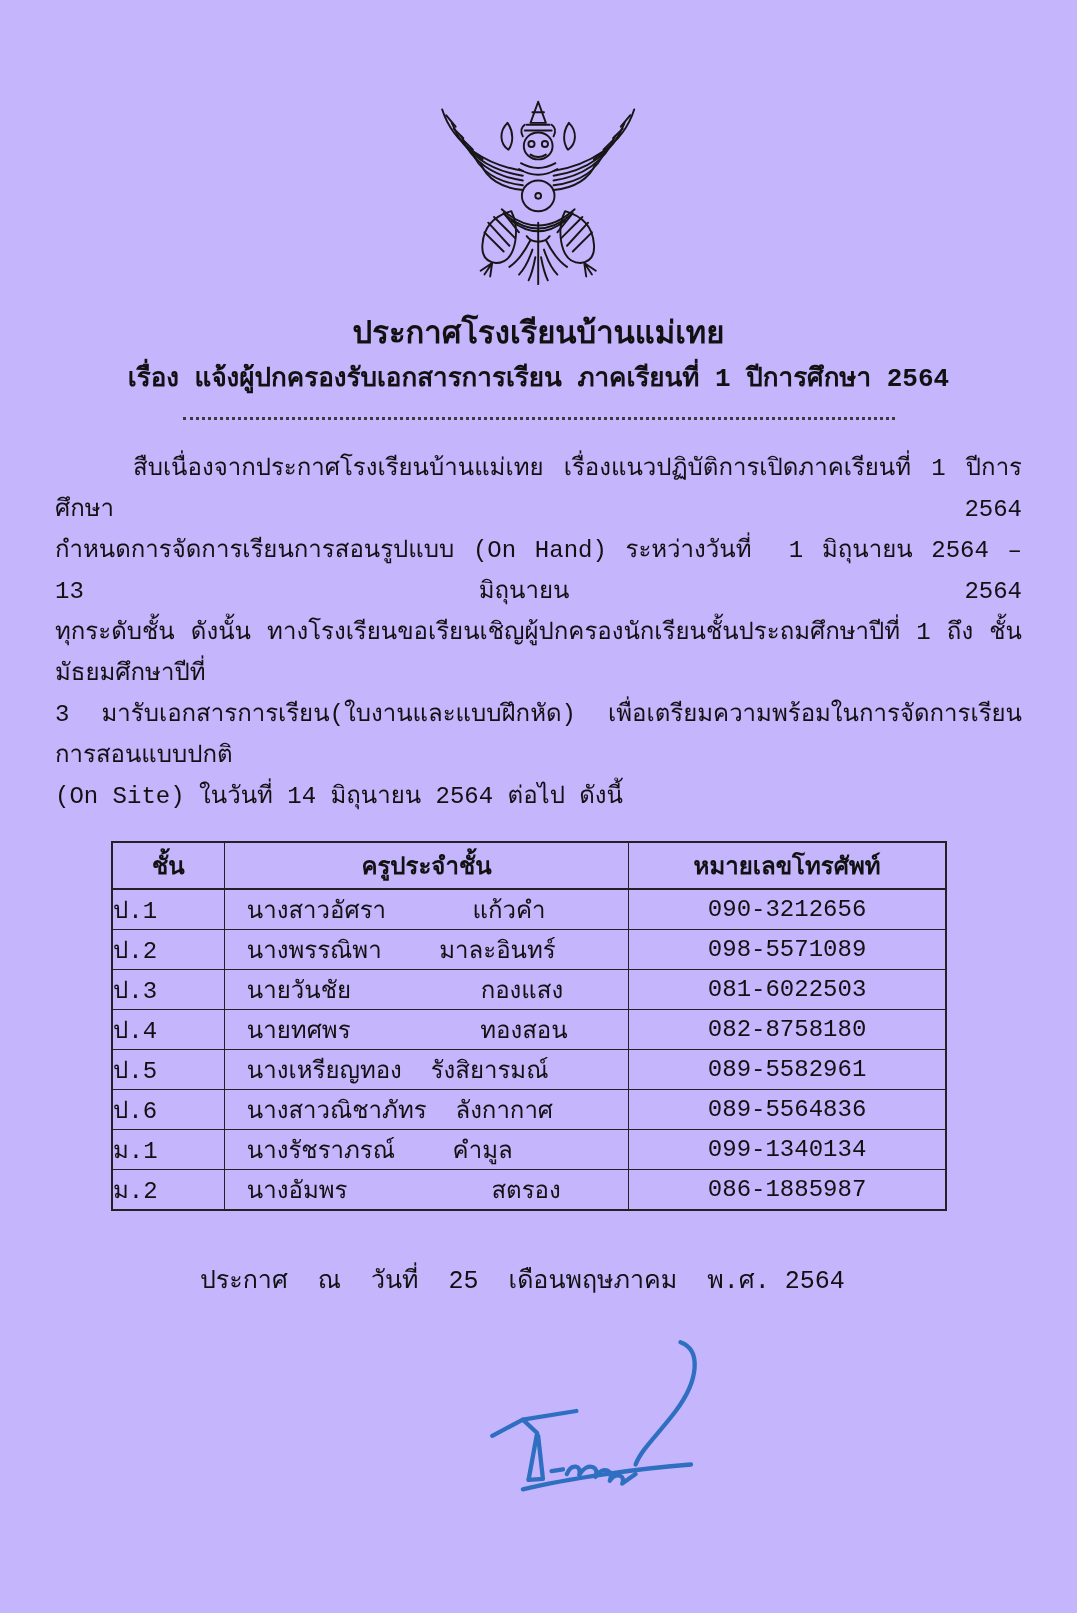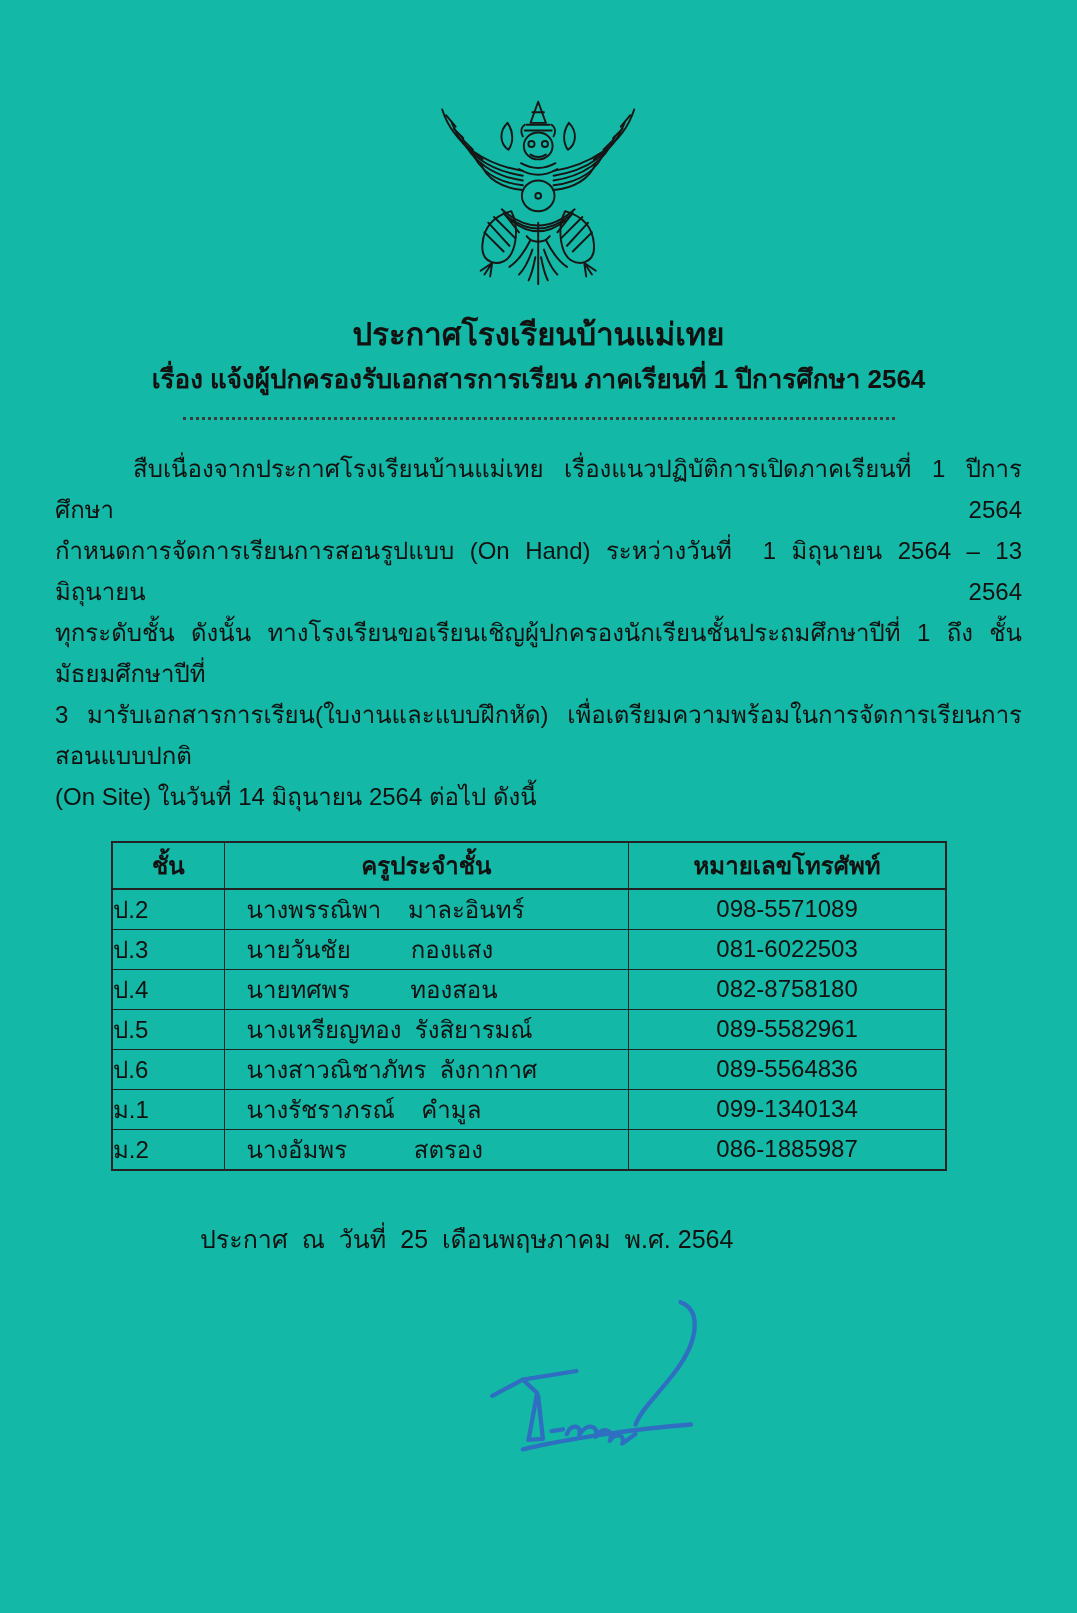--- a/index.html
+++ b/index.html
@@ -1,22 +1,22 @@
 <!DOCTYPE html>
 <html lang="th"><head>
 <meta charset="utf-8">
 <style>
   html,body{margin:0;padding:0;background:#ffffff;}
   .page{
     position:relative;
     width:1077px;height:1613px;
     margin:0 auto;
-    background:#14b8a6;
+    background:#c4b5fd;
     color:#111;
-    font-family:Liberation Sans, sans-serif;
+    font-family:Liberation Mono, monospace;
     overflow:hidden;
   }
   .content{padding:0 55px;}
   .emblem-wrap{margin-top:96px;text-align:center;height:192px;}
   .emblem-wrap svg{height:192px;}
   .doc-title{
     margin-top:26px;
     text-align:center;
     font-size:31px;font-weight:bold;
     line-height:1.35;
@@ -153,20 +153,25 @@
     <table class="teacher-table">
       <thead>
         <tr>
           <th class="col-grade">ชั้น</th>
           <th class="col-teacher">ครูประจำชั้น</th>
           <th class="col-phone">หมายเลขโทรศัพท์</th>
         </tr>
       </thead>
       <tbody>
         <tr>
+          <td class="col-grade">ป.1</td>
+          <td class="col-teacher">นางสาวอัศรา      แก้วคำ</td>
+          <td class="col-phone">090-3212656</td>
+        </tr>
+        <tr>
           <td class="col-grade">ป.2</td>
           <td class="col-teacher">นางพรรณิพา    มาละอินทร์</td>
           <td class="col-phone">098-5571089</td>
         </tr>
         <tr>
           <td class="col-grade">ป.3</td>
           <td class="col-teacher">นายวันชัย         กองแสง</td>
           <td class="col-phone">081-6022503</td>
         </tr>
         <tr>

